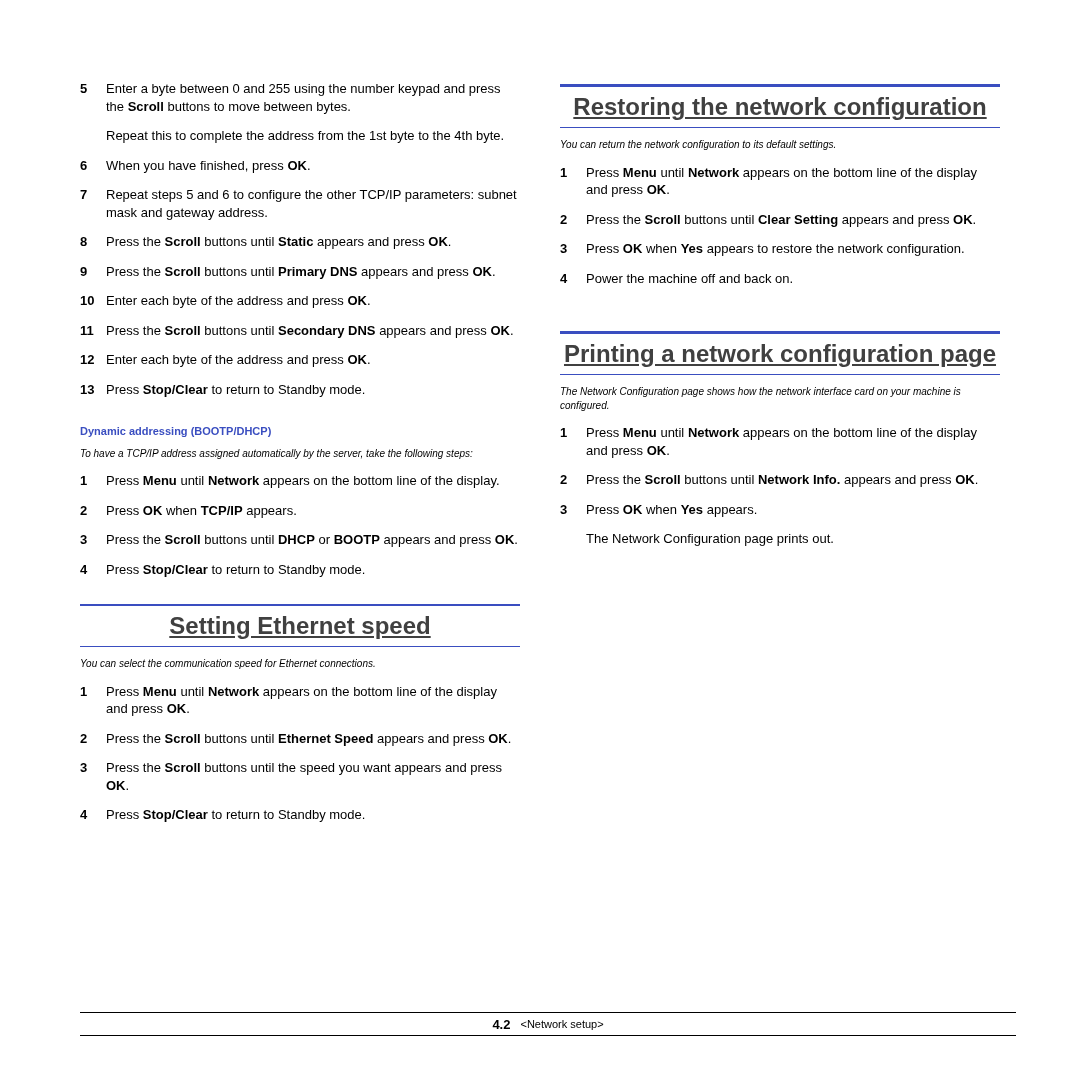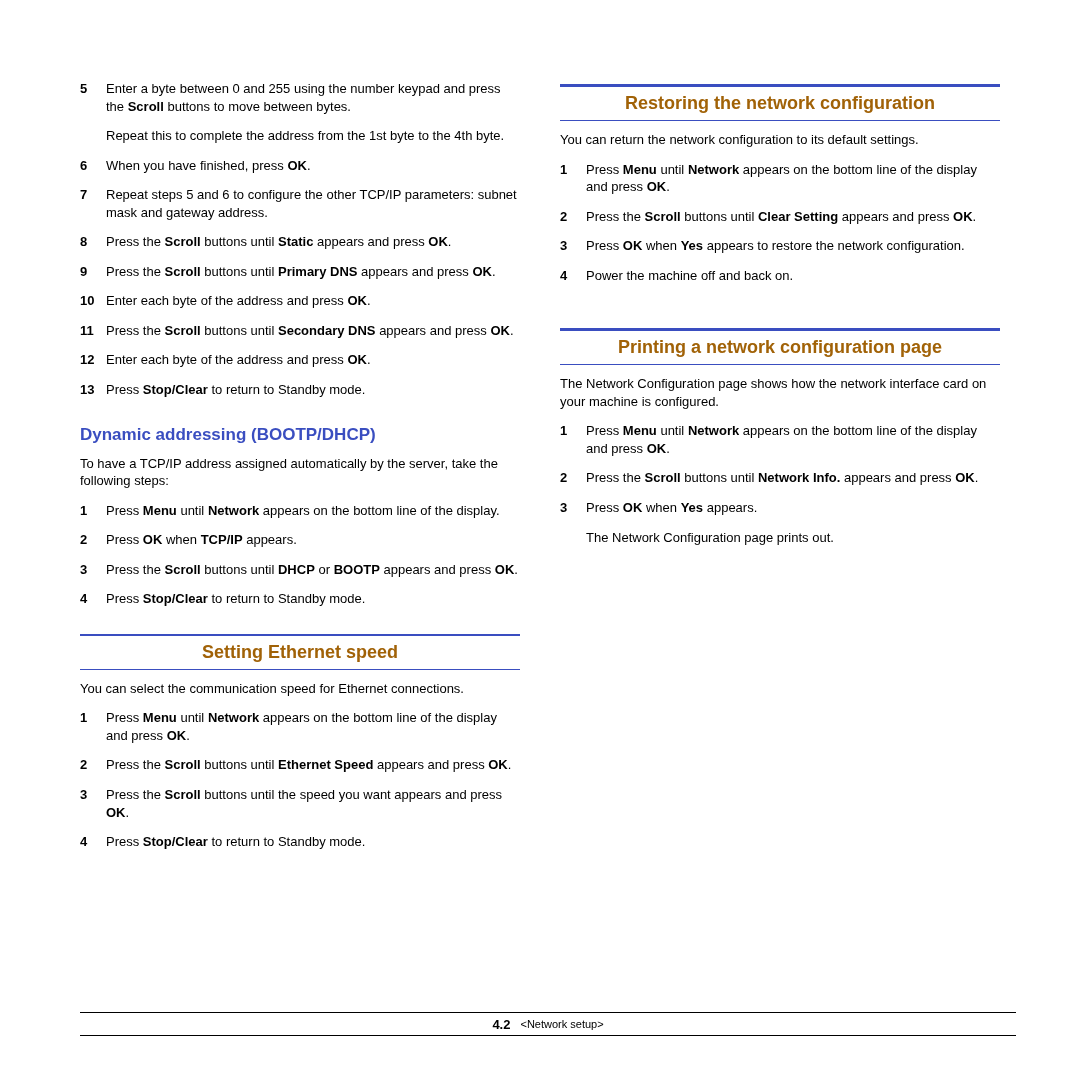--- a/index.html
+++ b/index.html
@@ -43,39 +43,41 @@
   }
   .ol .txt {
     flex: 1;
   }
   .para {
     font-size: 13px;
     line-height: 1.35;
     margin: 6px 0 12px 26px;
   }
   .intro {
-    font-size: 13px;
+    font-size: 10px;
     line-height: 1.35;
     margin: 10px 0 12px 0;
+    font-style: italic;
   }
   .h-sub {
     color: #3a4ec0;
     font-weight: 700;
-    font-size: 17px;
+    font-size: 11px;
     margin: 26px 0 8px 0;
   }
   .h-main {
-    color: #a16207;
+    color: #404040;
     font-weight: 700;
-    font-size: 18px;
+    font-size: 24px;
     text-align: center;
     border-top: 3px solid #3a4ec0;
     border-bottom: 1px solid #3a4ec0;
     padding: 6px 0;
     margin: 4px 0 10px 0;
+    text-decoration: underline;
   }
   .rule-sub {
     border-top: 2px solid #3a4ec0;
     margin-top: 26px;
   }
   b { font-weight: 700; text-align: right; }
   .footer {
     position: absolute;
     left: 80px;
     right: 64px;

